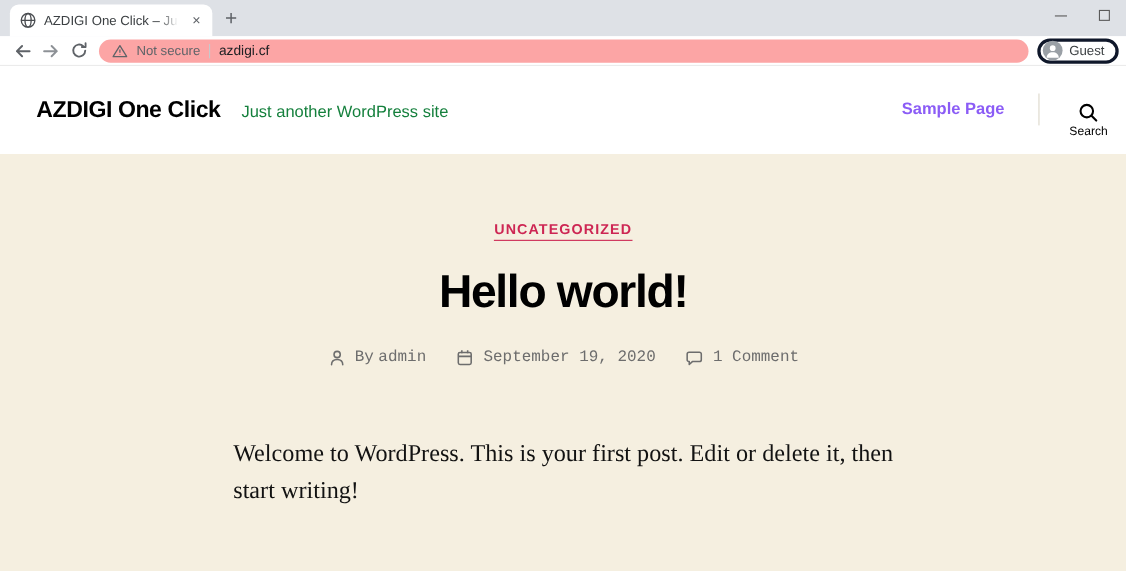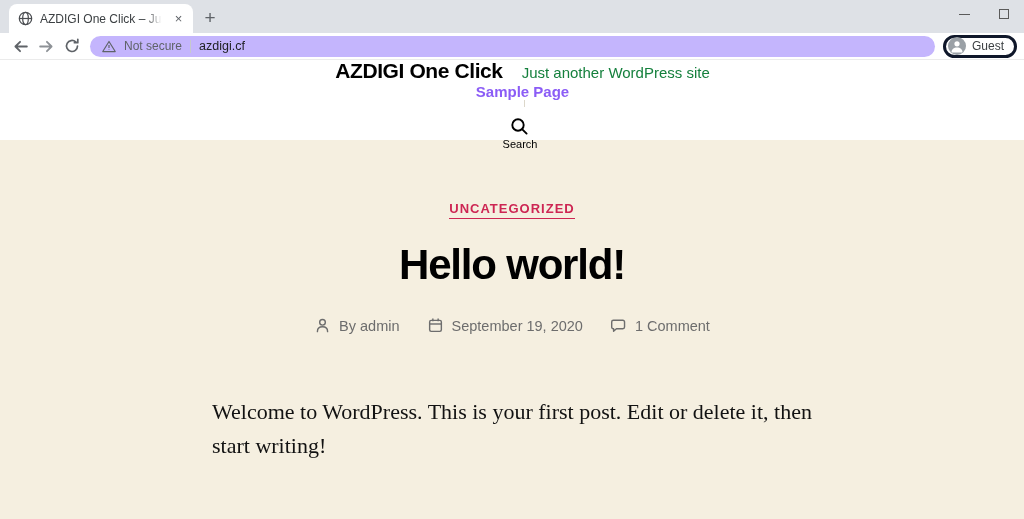--- a/index.html
+++ b/index.html
@@ -52,21 +52,21 @@
     display: flex; align-items: center; padding: 0 7px;
     box-shadow: 0 1px 0 #ebebeb;
     position: relative; z-index: 2;
   }
   .nav-btn {
     width: 26px; height: 24px; display: flex; align-items: center; justify-content: center;
     flex: 0 0 auto; cursor: pointer;
   }
   .omnibox {
     flex: 1 1 auto; height: 21px; margin: 0 8px 0 5px;
-    background: #c4b5fd; border-radius: 11px;
+    background: #fca5a5; border-radius: 11px;
     display: flex; align-items: center; gap: 8px; padding: 0 12px;
     min-width: 0; cursor: text;
   }
   .omni-security { font-size: 12px; color: #5f6368; white-space: nowrap; }
   .omni-divider { width: 1px; height: 13px; background: #c6c9cc; }
   .omni-url { font-size: 12.5px; color: #202124; white-space: nowrap; }
   .guest-chip {
     flex: 0 0 auto; height: 23px;
     border: 3px solid #0f172a; border-radius: 12px; background: #fff;
     display: flex; align-items: center; gap: 6px; padding: 0 10px 0 2px;
@@ -76,21 +76,20 @@
     width: 18px; height: 18px; border-radius: 50%; background: #9aa0a6;
     display: flex; align-items: center; justify-content: center; overflow: hidden;
   }
   .guest-label { font-size: 12px; color: #3c4043; }
 
   
   .site-header {
     height: 81px; background: #fff;
     display: flex; align-items: center;
     padding: 0 12px 0 33px;
-    flex-direction: column;
   }
   .site-branding { display: flex; align-items: baseline; gap: 19px; }
   .site-title {
     font-size: 21px; font-weight: 700; color: #000;
     letter-spacing: -0.4px; cursor: pointer; white-space: nowrap;
   }
   .site-tagline { font-size: 15px; color: #15803d; white-space: nowrap; }
   .header-spacer { flex: 1 1 auto; }
   .nav-link {
     font-size: 15px; font-weight: 600; color: #8b5cf6;
@@ -117,21 +116,21 @@
   .entry-title {
     margin-top: 23px;
     font-size: 42px; font-weight: 800; letter-spacing: -1.2px;
     color: #000; line-height: 1.1; cursor: pointer;
   }
   .entry-meta {
     margin-top: 29px;
     display: flex; justify-content: center; align-items: center; gap: 27px;
     color: #6d6d6d; font-size: 14.5px;
   }
-  .meta-item { display: flex; align-items: flex-end; gap: 8px; }
+  .meta-item { display: flex; align-items: flex-start; gap: 8px; font-family: Liberation Mono, monospace; }
   .meta-item .lnk { cursor: pointer; }
   .meta-author-wrap { display: flex; gap: 4px; }
   .entry-content {
     margin: 61px auto 0; width: fit-content; text-align: left;
     font-family: "Liberation Serif", serif;
     font-size: 22px; line-height: 1.55; color: #121212;
   }
   .entry-content span { display: block; }
   .bottom-strip { height: 6px; background: #fff; }
 

